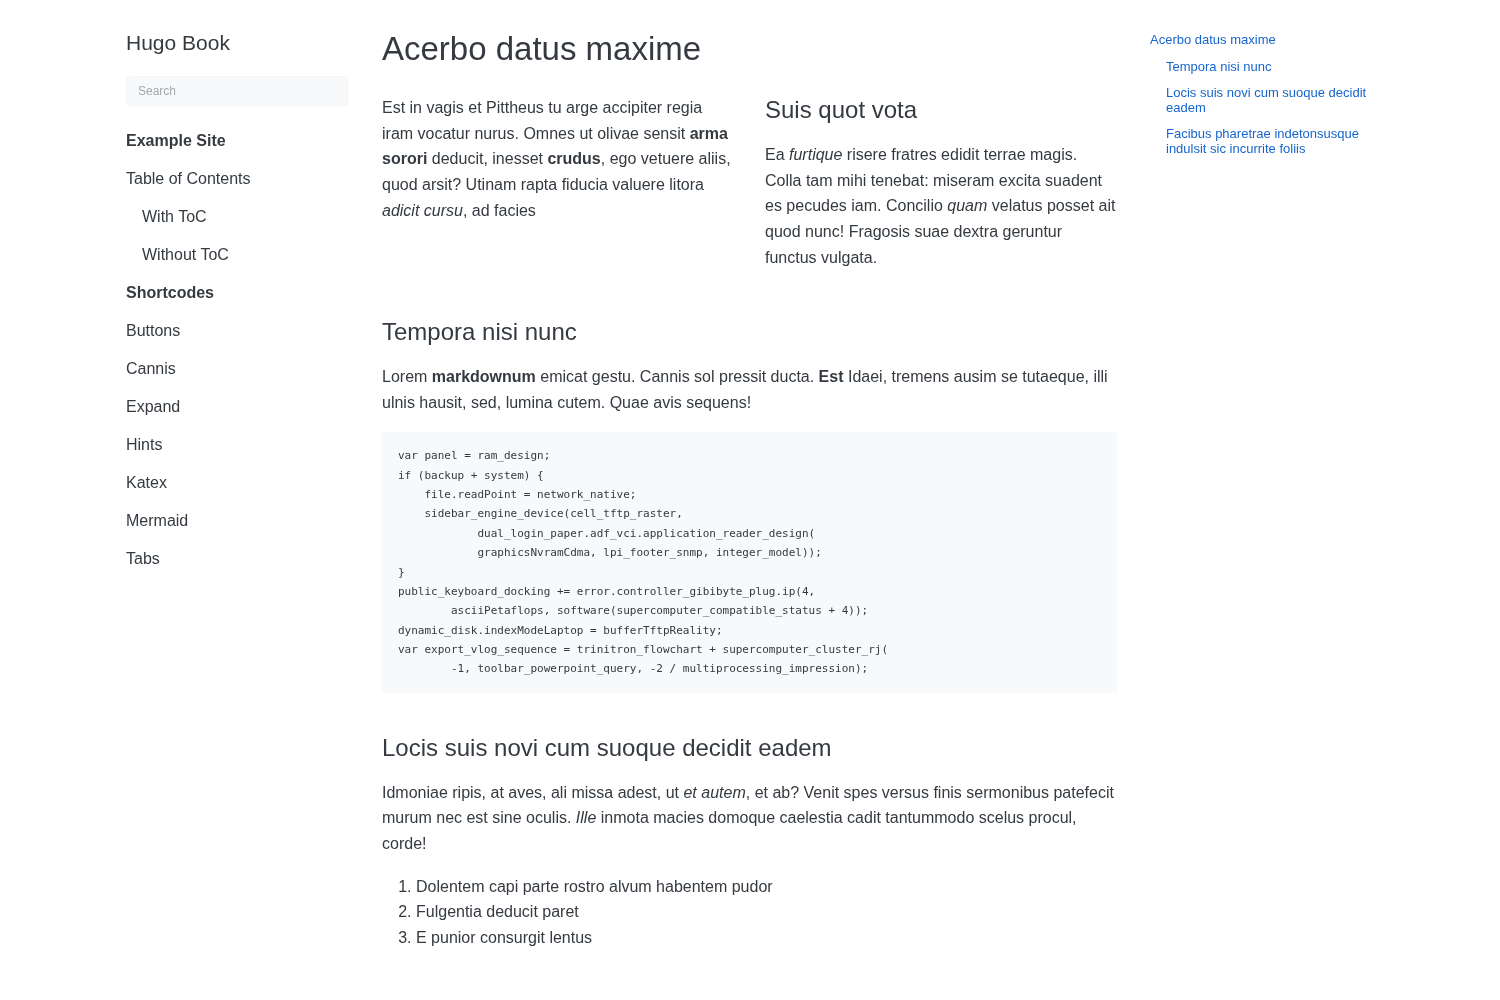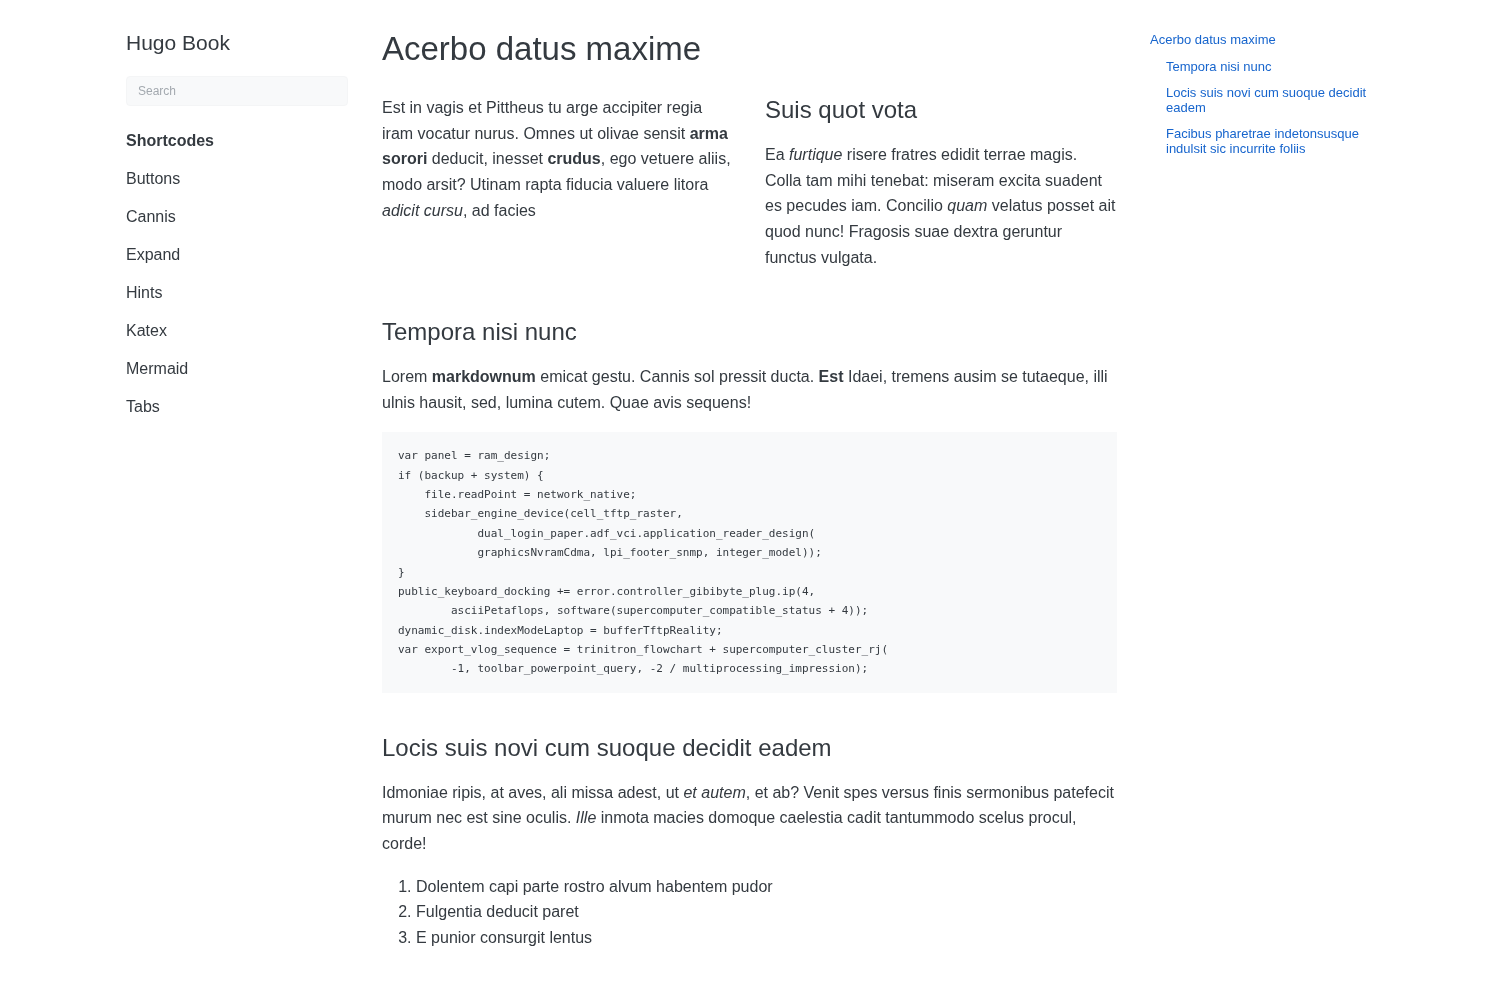--- a/index.html
+++ b/index.html
@@ -67,40 +67,46 @@
 <div class="page">
 
   <aside class="sidebar">
     <a class="brand">Hugo Book</a>
 
     <div class="search-box">
       <input type="text" placeholder="Search" style="">
     </div>
 
     <nav class="menu">
+      <div class="menu-section">
+        <span class="menu-title">Example Site</span>
+        <a>Table of Contents</a>
+        <a class="indent-1">With ToC</a>
+        <a class="indent-1">Without ToC</a>
+      </div>
 
       <div class="menu-section">
         <span class="menu-title">Shortcodes</span>
         <a>Buttons</a>
         <a>Cannis</a>
         <a>Expand</a>
         <a>Hints</a>
         <a>Katex</a>
         <a>Mermaid</a>
         <a>Tabs</a>
       </div>
     </nav>
   </aside>
 
   <main class="main">
     <h1 class="page-title">Acerbo datus maxime</h1>
 
     <div class="columns-row">
       <div class="col">
-        <p class="body-text"><span>Est in vagis et Pittheus tu arge accipiter regia iram vocatur nurus. Omnes ut olivae sensit </span><strong>arma sorori</strong><span> deducit, inesset </span><strong>crudus</strong><span>, ego vetuere aliis, modo arsit? Utinam rapta fiducia valuere litora </span><em>adicit cursu</em><span>, ad facies</span></p>
+        <p class="body-text"><span>Est in vagis et Pittheus tu arge accipiter regia iram vocatur nurus. Omnes ut olivae sensit </span><strong>arma sorori</strong><span> deducit, inesset </span><strong>crudus</strong><span>, ego vetuere aliis, quod arsit? Utinam rapta fiducia valuere litora </span><em>adicit cursu</em><span>, ad facies</span></p>
       </div>
       <div class="col">
         <h2 class="section-heading">Suis quot vota</h2>
         <p class="body-text"><span>Ea </span><em>furtique</em><span> risere fratres edidit terrae magis. Colla tam mihi tenebat: miseram excita suadent es pecudes iam. Concilio </span><em>quam</em><span> velatus posset ait quod nunc! Fragosis suae dextra geruntur functus vulgata.</span></p>
       </div>
     </div>
 
     <div class="section">
       <h2 class="section-heading">Tempora nisi nunc</h2>
       <p class="body-text"><span>Lorem </span><strong>markdownum</strong><span> emicat gestu. Cannis sol pressit ducta. </span><strong>Est</strong><span> Idaei, tremens ausim se tutaeque, illi ulnis hausit, sed, lumina cutem. Quae avis sequens!</span></p>

